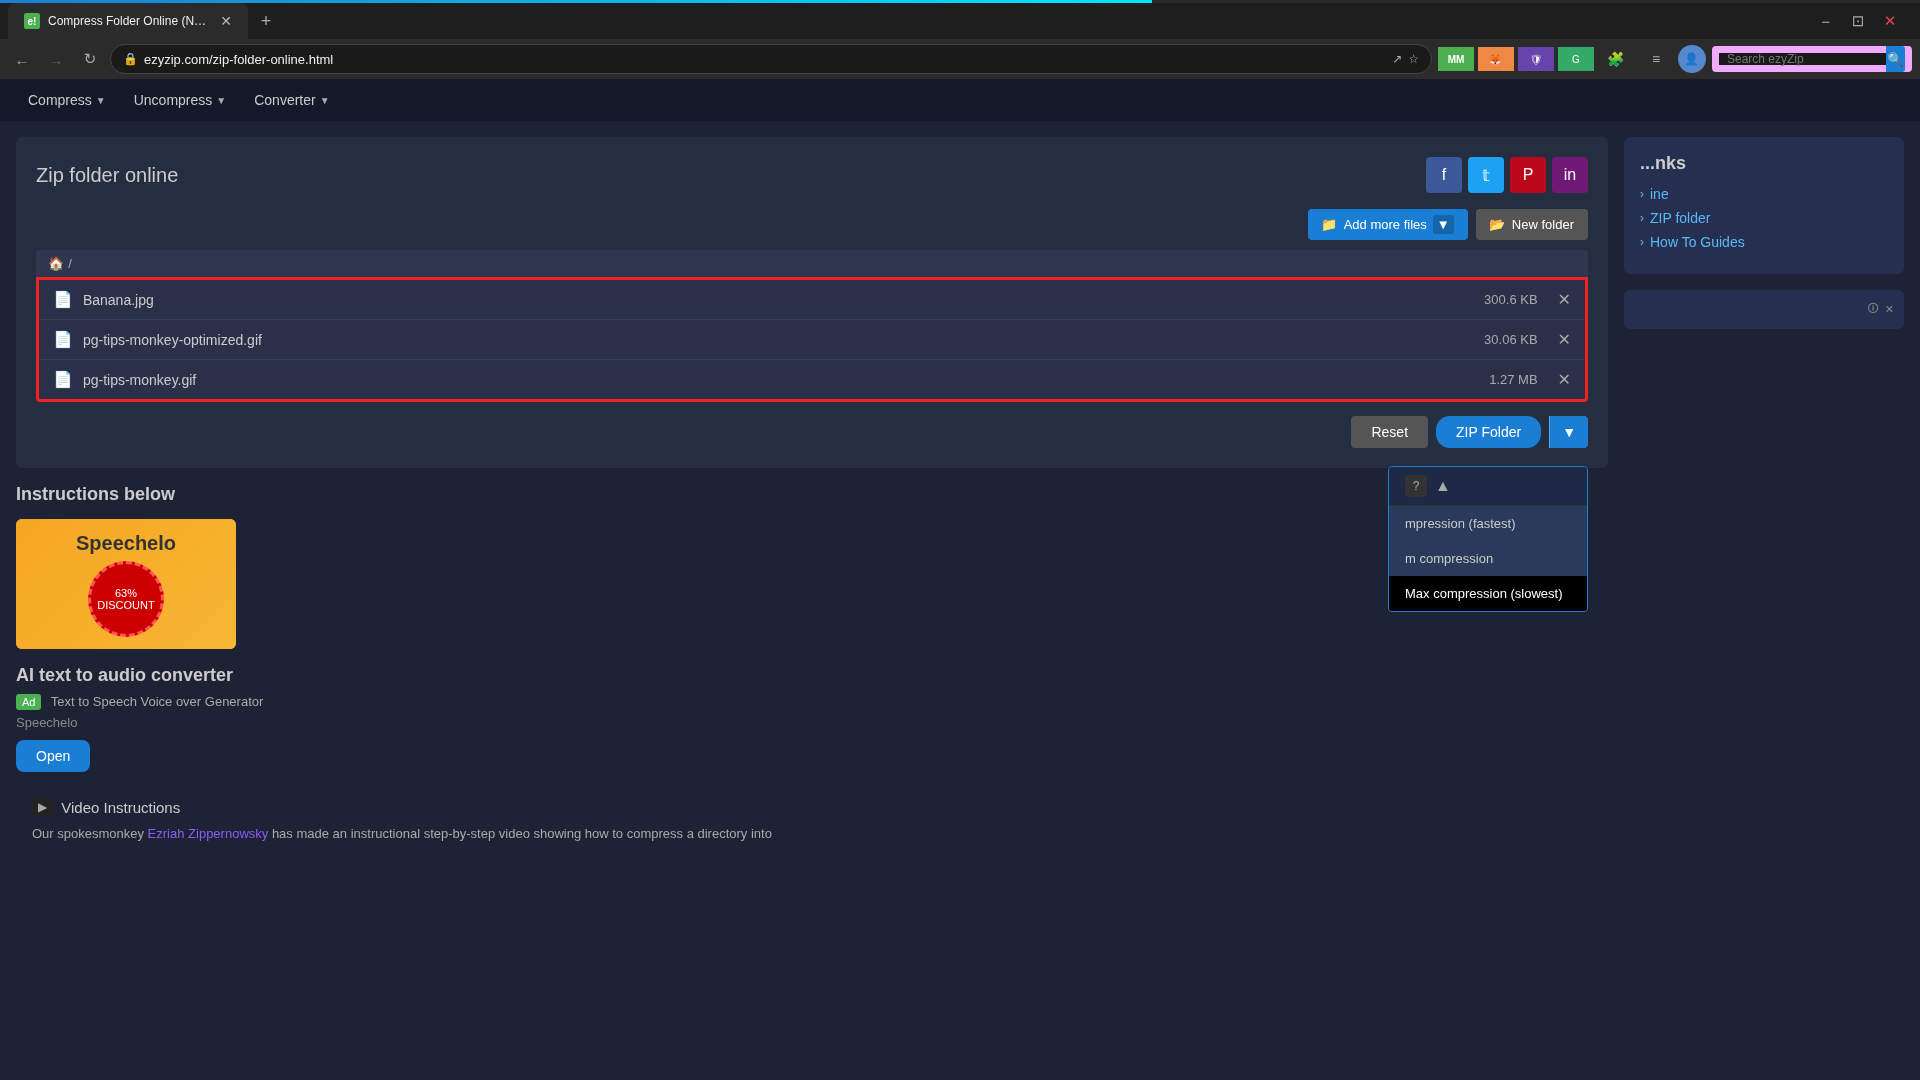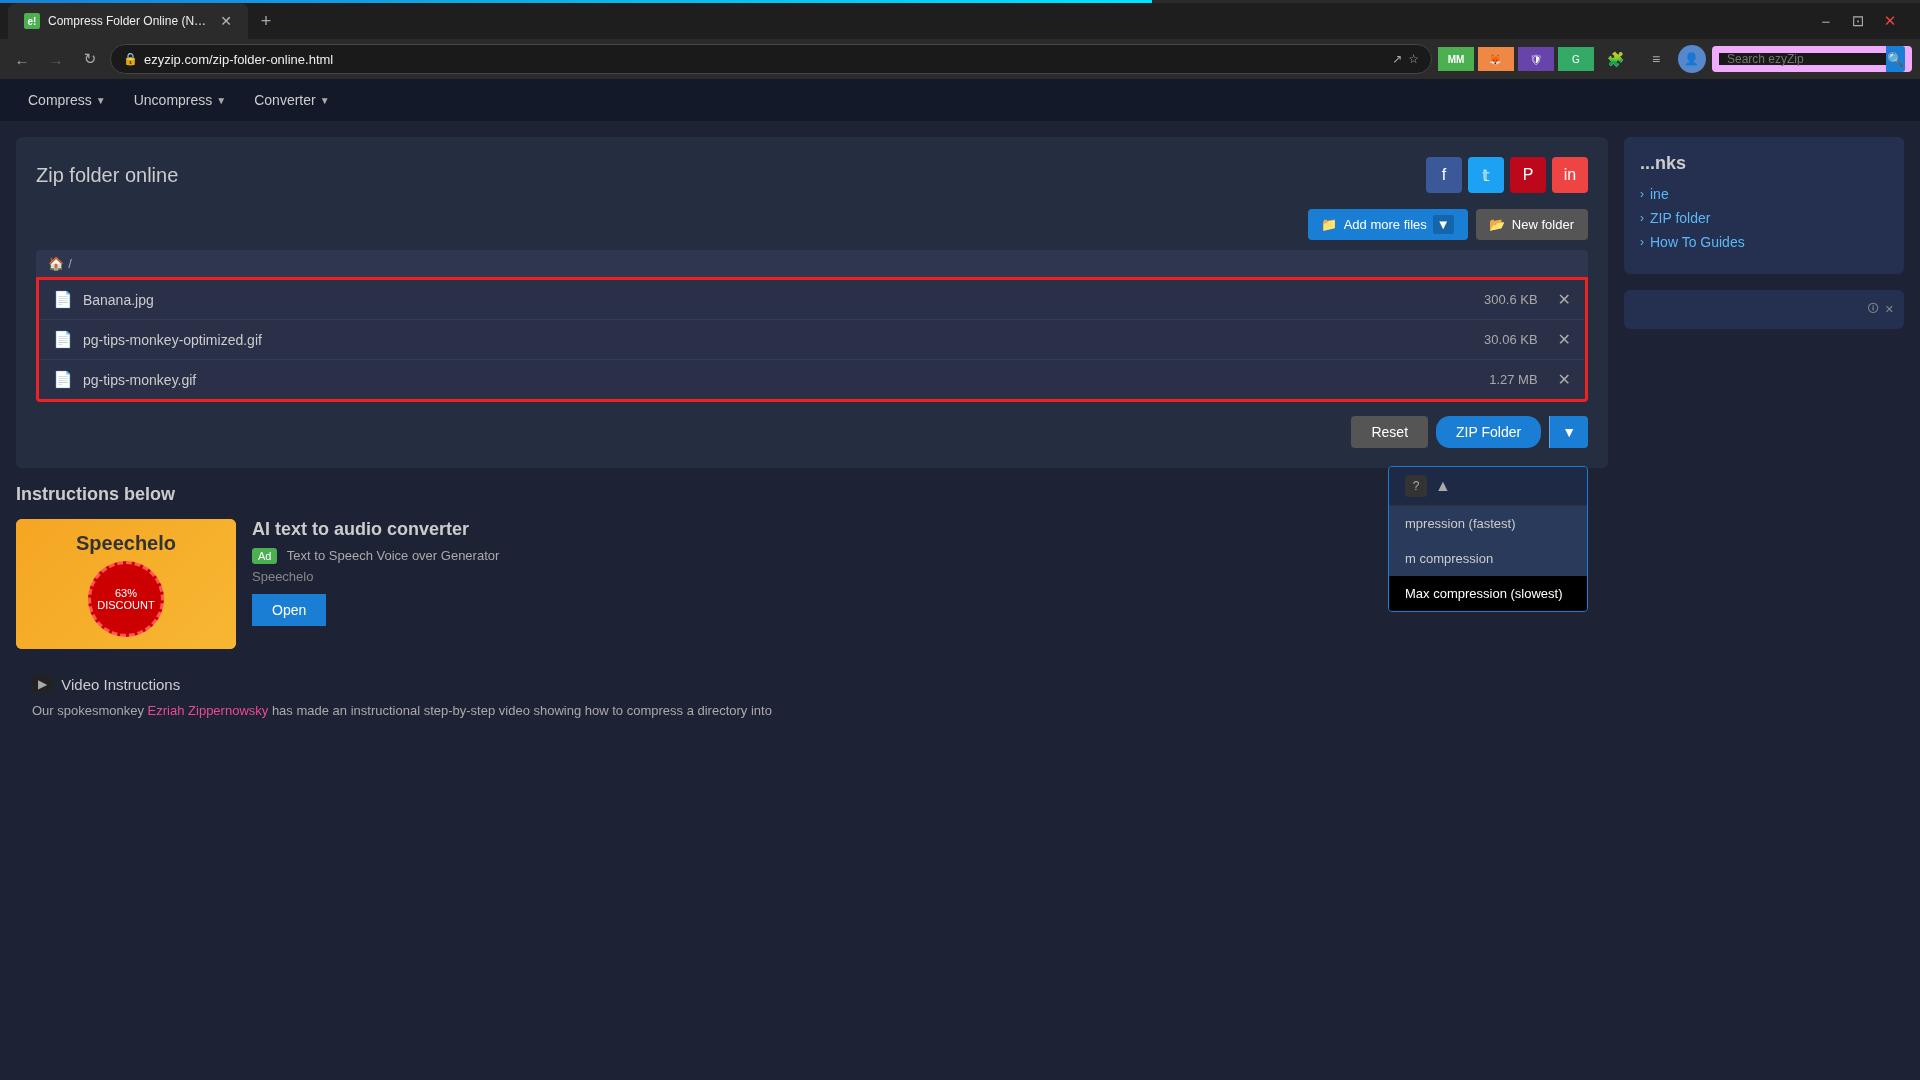--- a/index.html
+++ b/index.html
@@ -215,21 +215,21 @@
       display: flex;
       align-items: center;
       justify-content: center;
       color: white;
       font-size: 16px;
       cursor: pointer;
     }
     .social-fb { background: #3b5998; }
     .social-tw { background: #1da1f2; }
     .social-pt { background: #bd081c; }
-    .social-li { background: #ef4444; }
+    .social-li { background: #701a75; }
 
     
     .file-toolbar {
       display: flex;
       justify-content: flex-end;
       gap: 8px;
       margin-bottom: 10px;
     }
     .btn-add-files {
       background: #1a7fd4;
@@ -391,20 +391,21 @@
     }
     .instructions-title {
       color: #ccc;
       font-size: 18px;
       margin-bottom: 14px;
     }
     .ad-section {
       display: flex;
       gap: 16px;
       align-items: flex-start;
+      flex-direction: column;
     }
     .ad-image {
       width: 220px;
       height: 130px;
       background: linear-gradient(135deg, #f5a623, #f7b733);
       border-radius: 6px;
       display: flex;
       align-items: center;
       justify-content: center;
       position: relative;
@@ -435,21 +436,21 @@
     .ad-brand {
       color: #888;
       font-size: 13px;
       margin-bottom: 10px;
     }
     .btn-open {
       background: #1a7fd4;
       color: white;
       border: none;
       padding: 8px 20px;
-      border-radius: 0;
+      border-radius: 8px;
       cursor: pointer;
       font-size: 14px;
     }
 
     
     .video-section {
       background: #1e2235;
       border-radius: 6px;
       padding: 12px 16px;
       margin-top: 14px;
@@ -461,21 +462,21 @@
       color: #ccc;
       font-size: 15px;
       margin-bottom: 8px;
     }
     .video-text {
       color: #aaa;
       font-size: 13px;
       line-height: 1.5;
     }
     .video-link {
-      color: #ec4899;
+      color: #8b5cf6;
       text-decoration: none;
     }
 
     
     .sidebar {
       width: 280px;
       flex-shrink: 0;
     }
     .sidebar-card {
       background: #253050;

